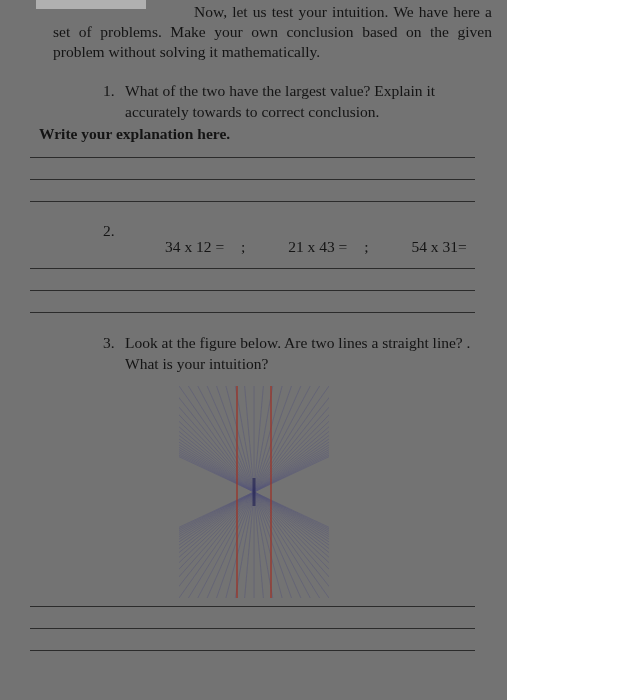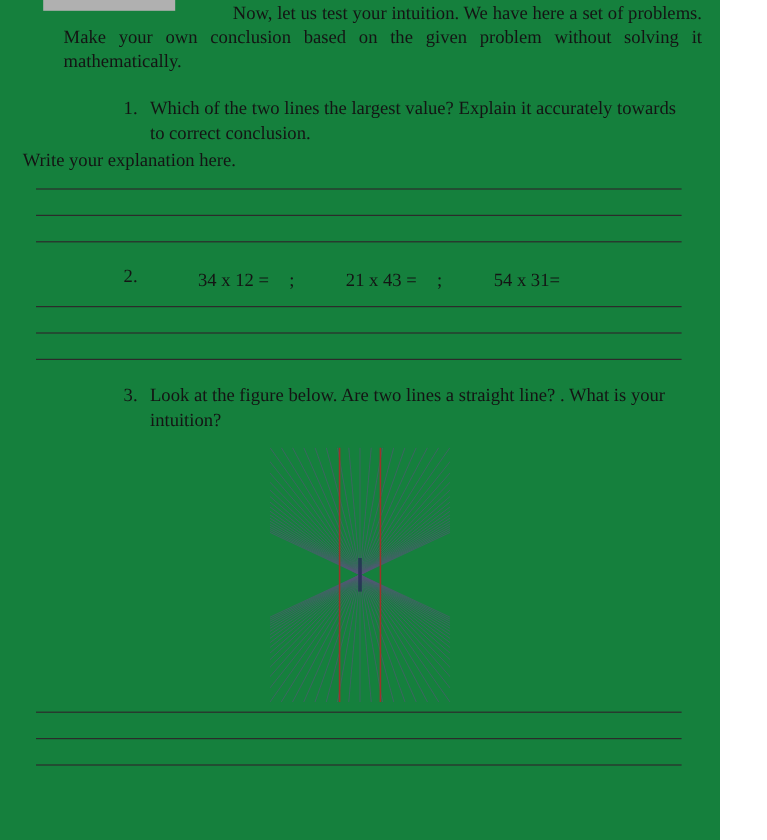--- a/index.html
+++ b/index.html
@@ -1,19 +1,19 @@
 <!DOCTYPE html>
 <html><head>
 <meta charset="utf-8">
 <style>
   * { margin:0; padding:0; box-sizing:border-box; }
   html,body { background:#ffffff; }
   .page {
-    width:600px; height:700px; position:relative; overflow:hidden;
-    background:#15803d; color:#141414;
+    width:507px; height:700px; position:relative; overflow:hidden;
+    background:#737373; color:#141414;
     font-family:"Liberation Serif", serif;
     font-size:15.5px; line-height:20px;
   }
   .redaction {
     position:absolute; left:36px; top:0; width:110px; height:9px;
     background:#b0b0b0;
   }
   .intro {
     margin:2px 15px 0 53px;
     text-align:justify;
@@ -24,43 +24,43 @@
     padding-left:125px; padding-right:22px;
     line-height:21px;
   }
   .qnum { position:absolute; left:103px; }
   .q1 { margin-top:18px; }
   .q2 { margin-top:18px; }
   .q3 { margin-top:19px; }
   .expr-row { margin:1px 0 0 284px; }
   .expr-row .sep { display:inline-block; margin:0 36px 0 38px; }
   sup { font-size:9.5px; line-height:0; }
-  .write-prompt { margin:2px 0 0 19px; }
+  .write-prompt { margin:2px 0 0 39px;font-weight:bold; }
   .answer-lines { margin:0 32px 0 30px; }
   .answer-line { height:22px; border-bottom:1.2px solid #2b2b2b; }
   .al-1 .answer-line:first-child { height:14px; }
   .al-2 .answer-line:first-child { height:12px; }
   .al-3 .answer-line:first-child { height:9px; }
-  .products { margin:22px 0 0 165px; }
+  .products { margin:35px 0 0 165px; }
   .products .psep { display:inline-block; margin:0 39px 0 13px; }
   .figure-wrap { margin-top:12px; height:212px; text-align:center; }
   .figure-wrap svg { display:inline-block; }
 </style>
 </head>
 <body>
 
 <div class="page">
 
   <div class="redaction"></div>
 
   <p class="intro">Now, let us test your intuition.  We have here a set of problems.  Make your own conclusion based on the given problem without solving it mathematically.</p>
 
   <div class="question q1">
     <span class="qnum">1.</span>
-    <span class="qtext">Which of the two lines the largest value? Explain it accurately towards to correct conclusion.</span>
+    <span class="qtext">What of the two have the largest value? Explain it accurately towards to correct conclusion.</span>
   </div>
 
 
   <p class="write-prompt">Write your explanation here.</p>
 
   <div class="answer-lines al-1">
     <div class="answer-line"></div>
     <div class="answer-line"></div>
     <div class="answer-line"></div>
   </div>

